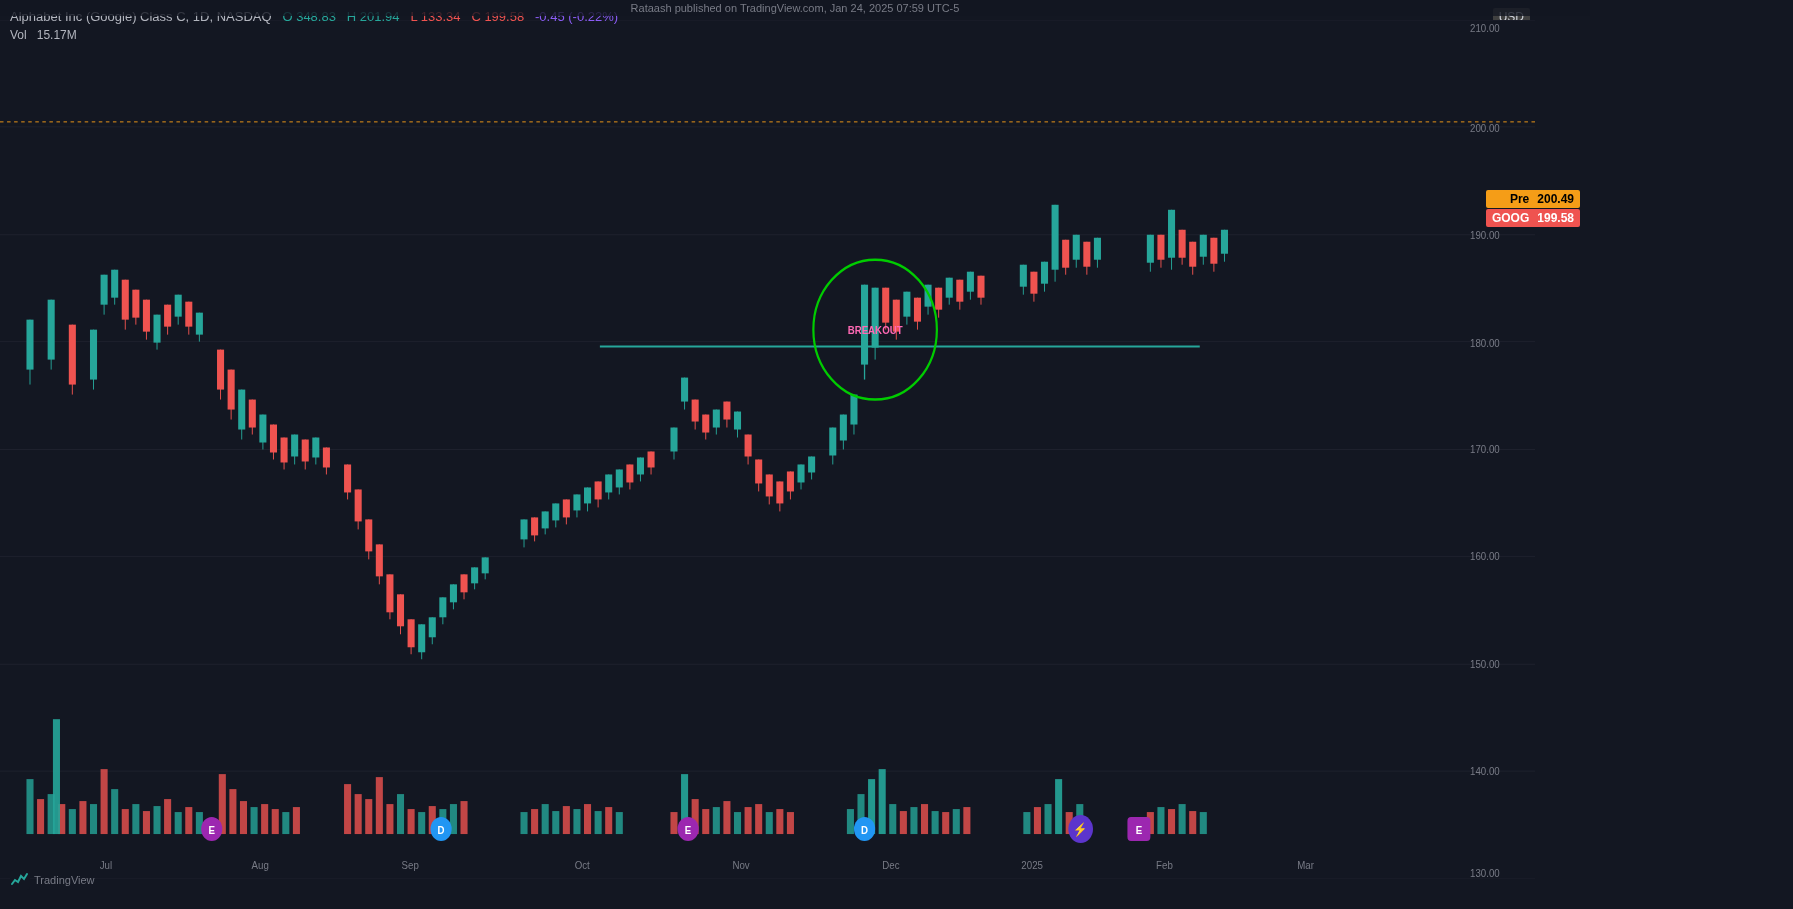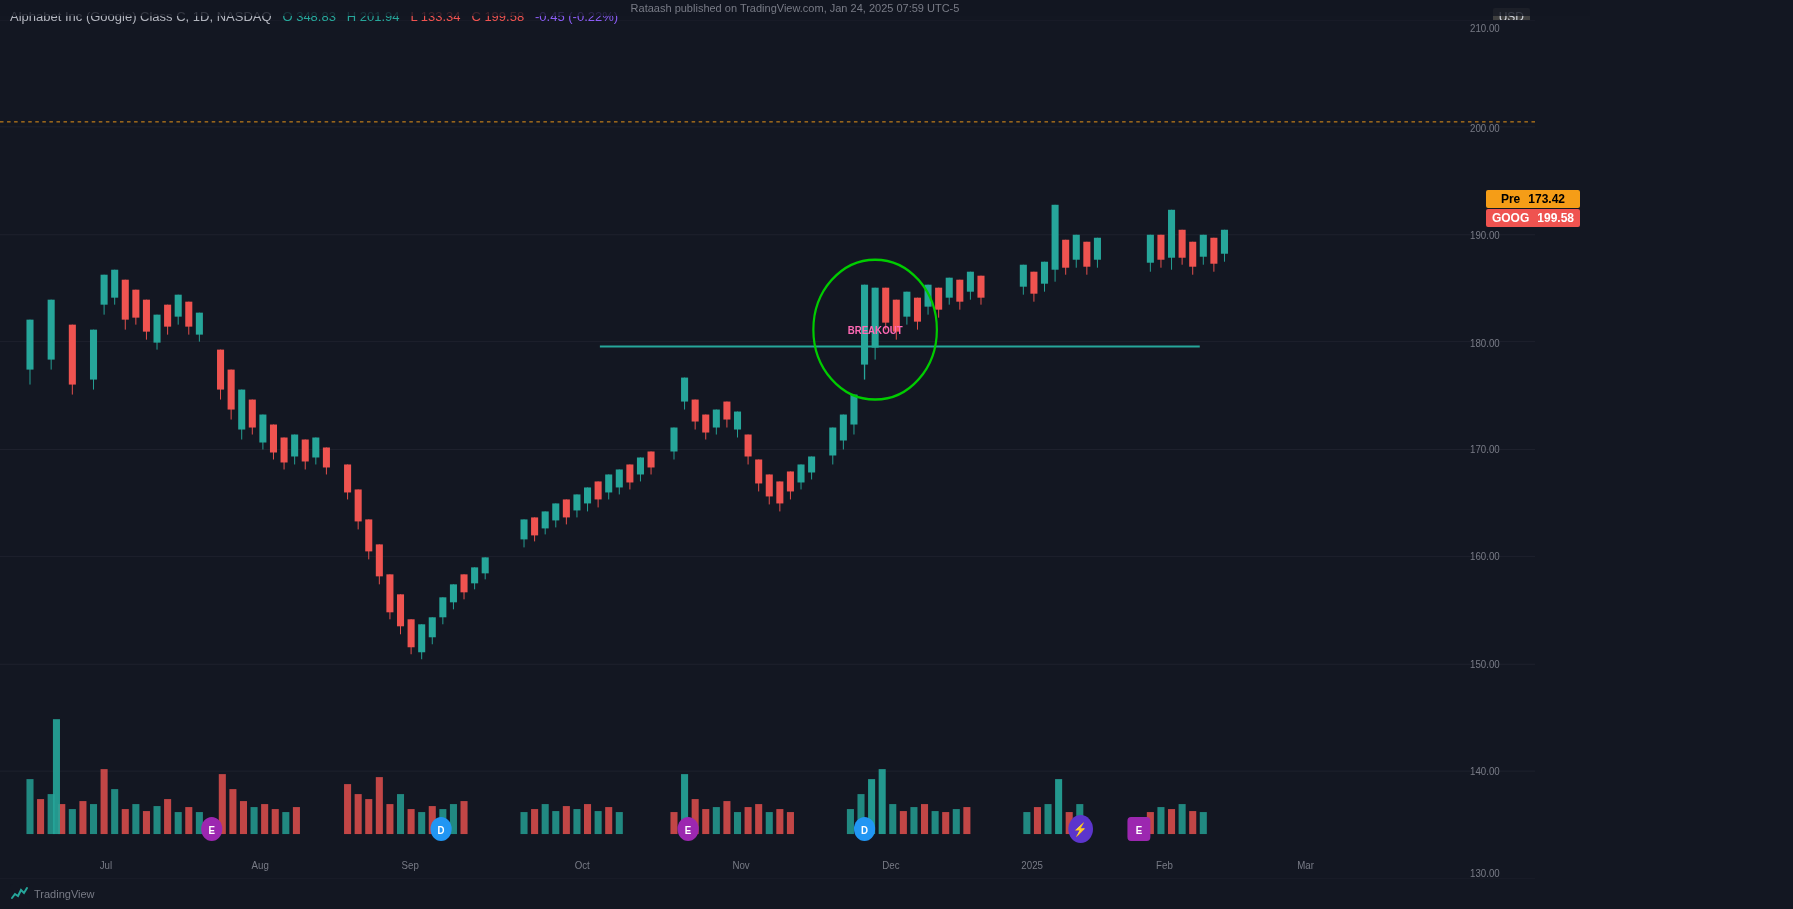--- a/index.html
+++ b/index.html
@@ -80,21 +80,21 @@
     }
 
     .pre-badge {
       background: #f59d17;
       color: #000;
       font-size: 12px;
       font-weight: bold;
       padding: 2px 6px;
       border-radius: 2px;
       display: flex;
-      justify-content: center;
+      justify-content: flex-end;
       gap: 8px;
       min-width: 90px;
     }
 
     .goog-badge {
       background: #ef5350;
       color: #fff;
       font-size: 12px;
       font-weight: bold;
       padding: 2px 6px;
@@ -152,30 +152,35 @@
       <span class="price-h">201.94</span>
       &nbsp;
       <span class="price-l">L</span>
       <span class="price-l">133.34</span>
       &nbsp;
       <span class="price-c">C</span>
       <span class="price-c">199.58</span>
       &nbsp;
       <span class="price-chg">-0.45 (-0.22%)</span>
     </div>
+    <div id="vol-bar">
+      <span>Vol</span>
+      &nbsp;
+      <span>15.17M</span>
+    </div>
   </div>
 
   <div id="usd-badge">
     <span>USD</span>
   </div>
 
   <div id="price-badges">
     <div class="pre-badge">
       <span>Pre</span>
-      <span>173.42</span>
+      <span>200.49</span>
     </div>
     <div class="goog-badge">
       <span>GOOG</span>
       <span>199.58</span>
     </div>
   </div>
 
   <svg id="main-svg" viewBox="0 0 1740 860" preserveAspectRatio="none" style="position:absolute;top:20px;left:0;width:calc(100% - 55px);height:calc(100% - 50px);">
 
     <rect width="1740" height="860" fill="#131722"></rect>
@@ -527,21 +532,21 @@
     <text x="980" y="815" fill="white" font-size="11" text-anchor="middle" font-family="Arial" font-weight="bold">D</text>
 
     <circle cx="1225" cy="810" r="14" fill="#5c35cc"></circle>
     <text x="1225" y="815" fill="white" font-size="13" text-anchor="middle" font-family="Arial">⚡</text>
 
     <rect x="1278" y="798" width="26" height="24" rx="4" fill="#9c27b0"></rect>
     <text x="1291" y="815" fill="white" font-size="11" text-anchor="middle" font-family="Arial" font-weight="bold">E</text>
 
   </svg>
 
-  <div id="tradingview-logo" style="position:absolute;bottom:5px;left:10px;display:flex;align-items:center;gap:4px;z-index:10;">
+  <div id="tradingview-logo" style="position:absolute;bottom:19px;left:10px;display:flex;align-items:center;gap:4px;z-index:10;">
     <svg width="20" height="20" viewBox="0 0 20 20">
       <rect width="20" height="20" rx="3" fill="#131722"></rect>
       <path d="M2 14 L5 10 L8 12 L11 6 L14 9 L17 4" stroke="#26a69a" stroke-width="2" fill="none" stroke-linecap="round"></path>
     </svg>
     <span style="font-size:11px;color:#787b86;">TradingView</span>
   </div>
 
 </div>
 
 </body></html>

